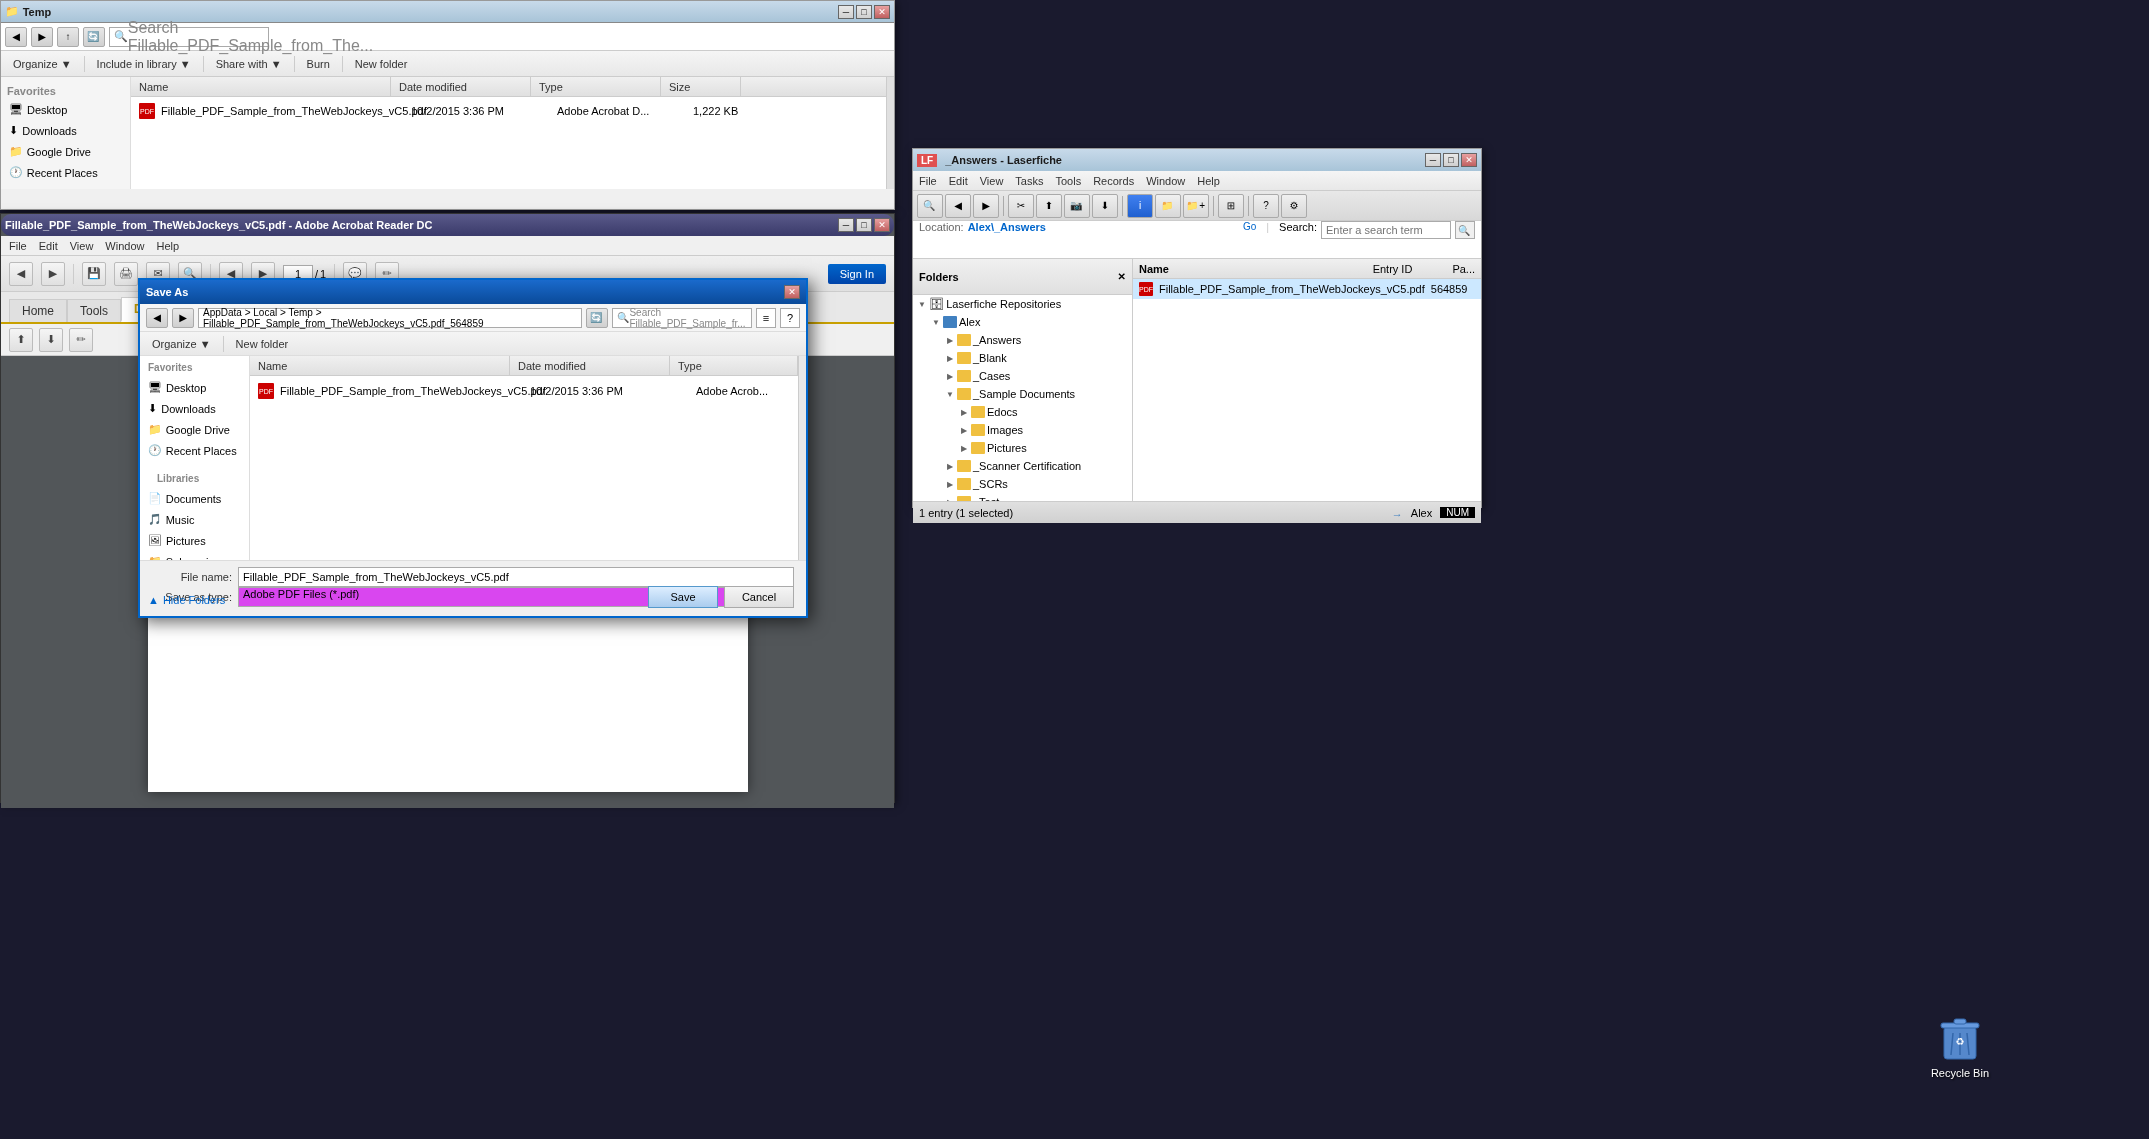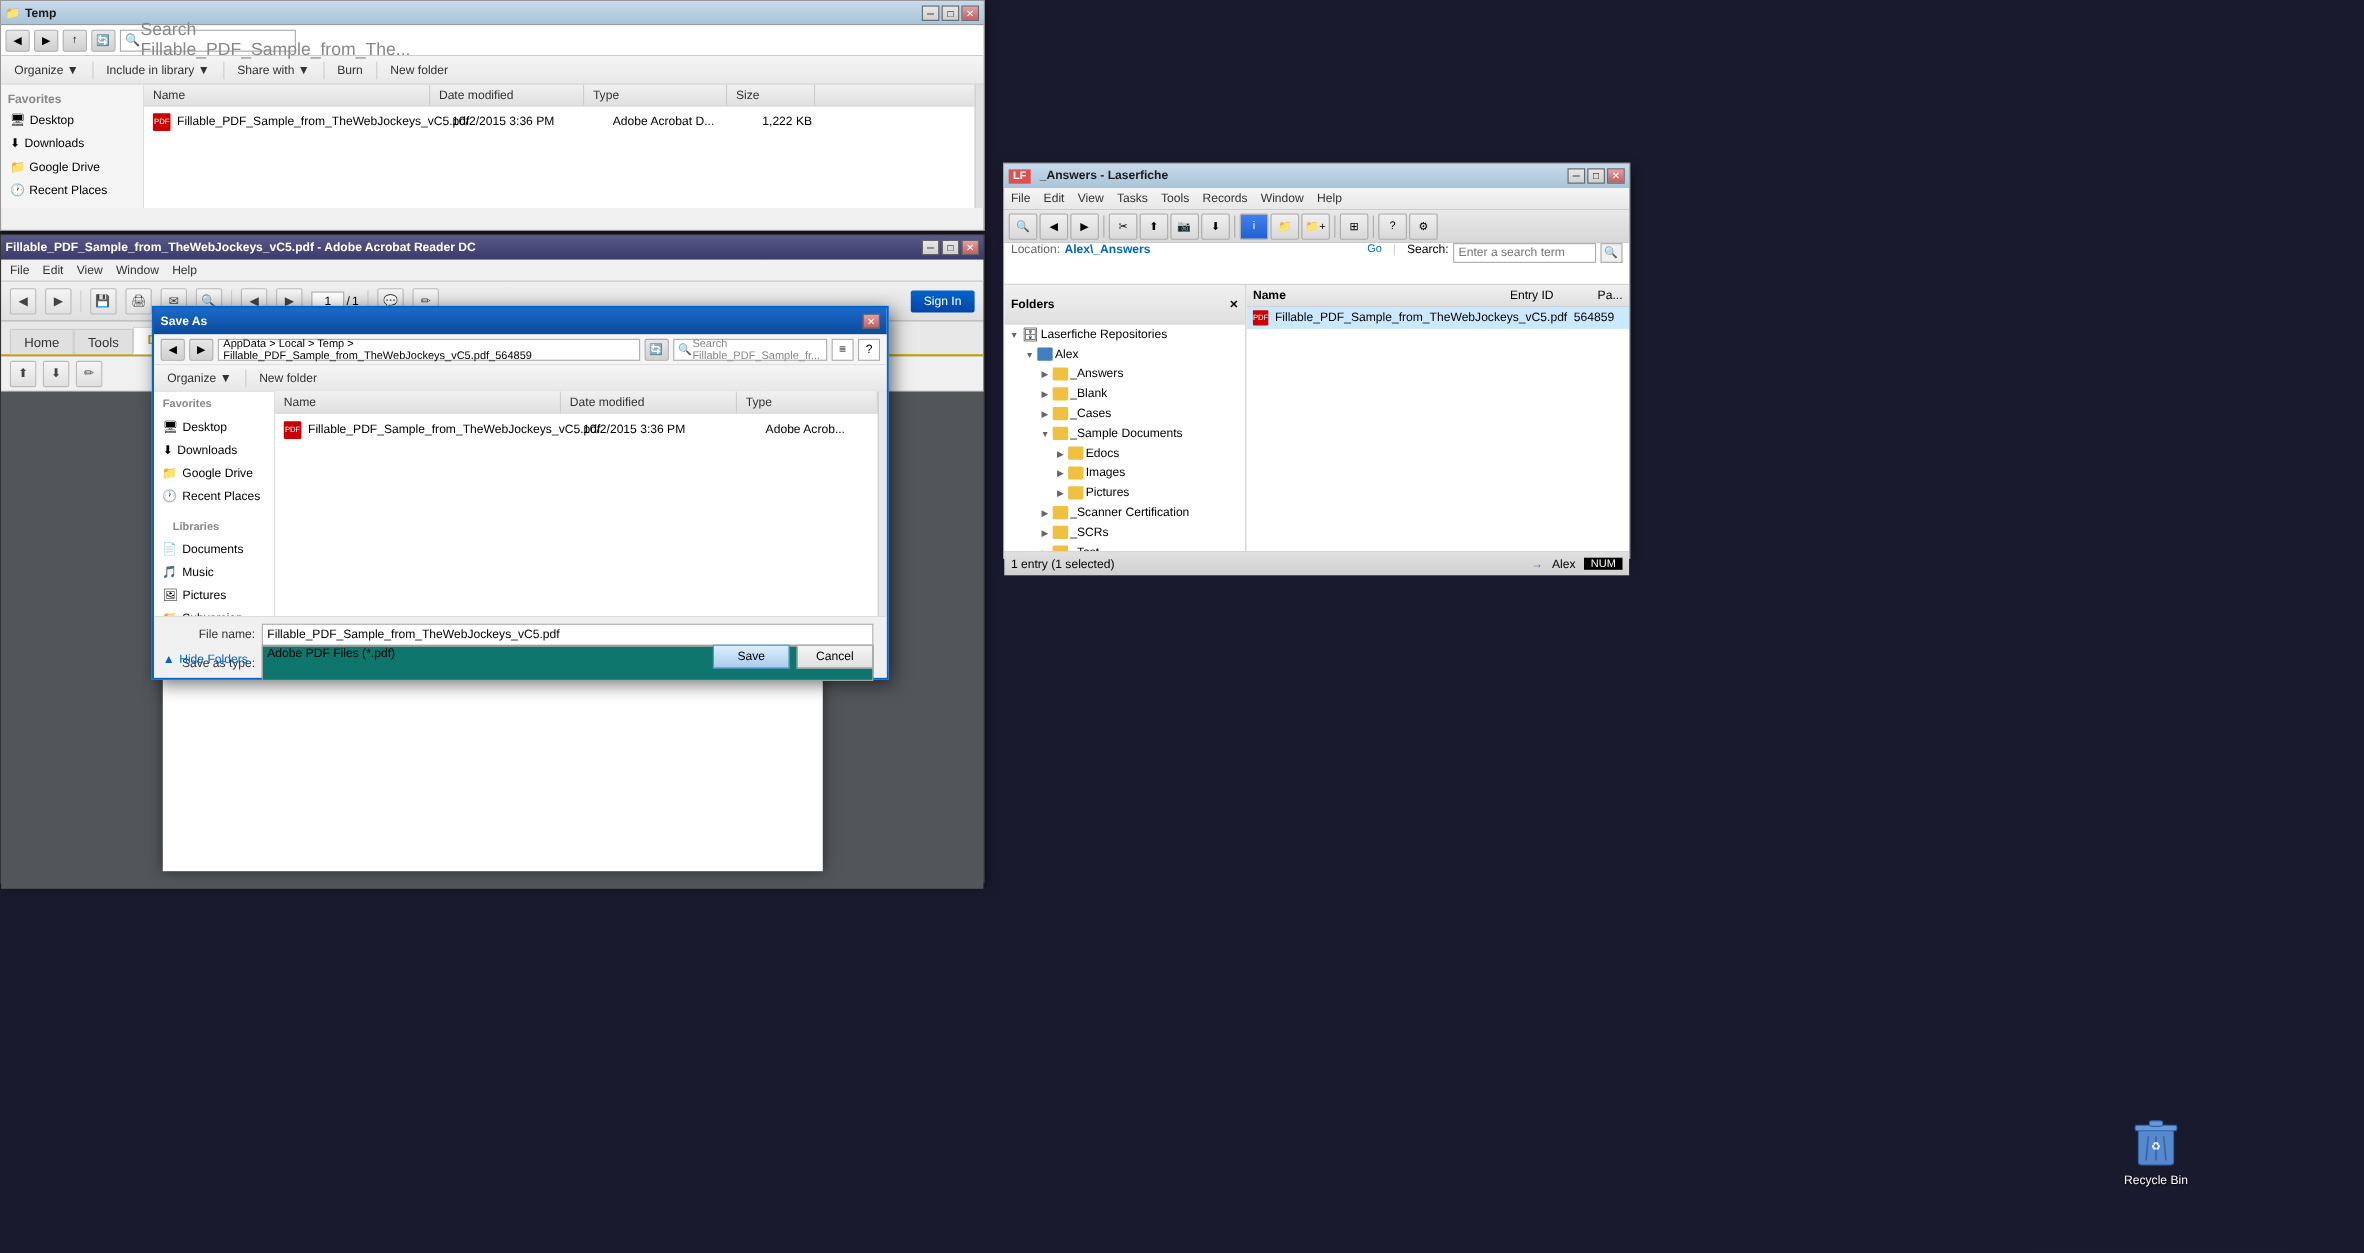--- a/index.html
+++ b/index.html
@@ -170,20 +170,21 @@
       box-shadow: 2px 2px 8px rgba(0,0,0,0.5);
     }
 
     .acrobat-titlebar {
       background: linear-gradient(to bottom, #5a5a8a, #3a3a6a);
       height: 22px;
       display: flex;
       align-items: center;
       justify-content: space-between;
       padding: 0 4px;
+      border-radius: 10px;
     }
 
     .acrobat-menubar {
       background: #f0f0f0;
       height: 20px;
       display: flex;
       align-items: center;
       padding: 0 8px;
       gap: 12px;
       border-bottom: 1px solid #ccc;
@@ -325,23 +326,23 @@
     .footer-input {
       flex: 1;
       height: 20px;
       border: 1px solid #aaa;
       background: #fff;
       padding: 0 4px;
       font-size: 11px;
     }
     .footer-select {
       flex: 1;
-      height: 32px;
+      height: 20px;
       border: 1px solid #aaa;
-      background: #0f766e;
+      background: #d946ef;
       padding: 0 4px;
       font-size: 11px;
     }
 
     .dialog-buttons {
       position: absolute;
       bottom: 8px;
       right: 12px;
       display: flex;
       gap: 6px;

